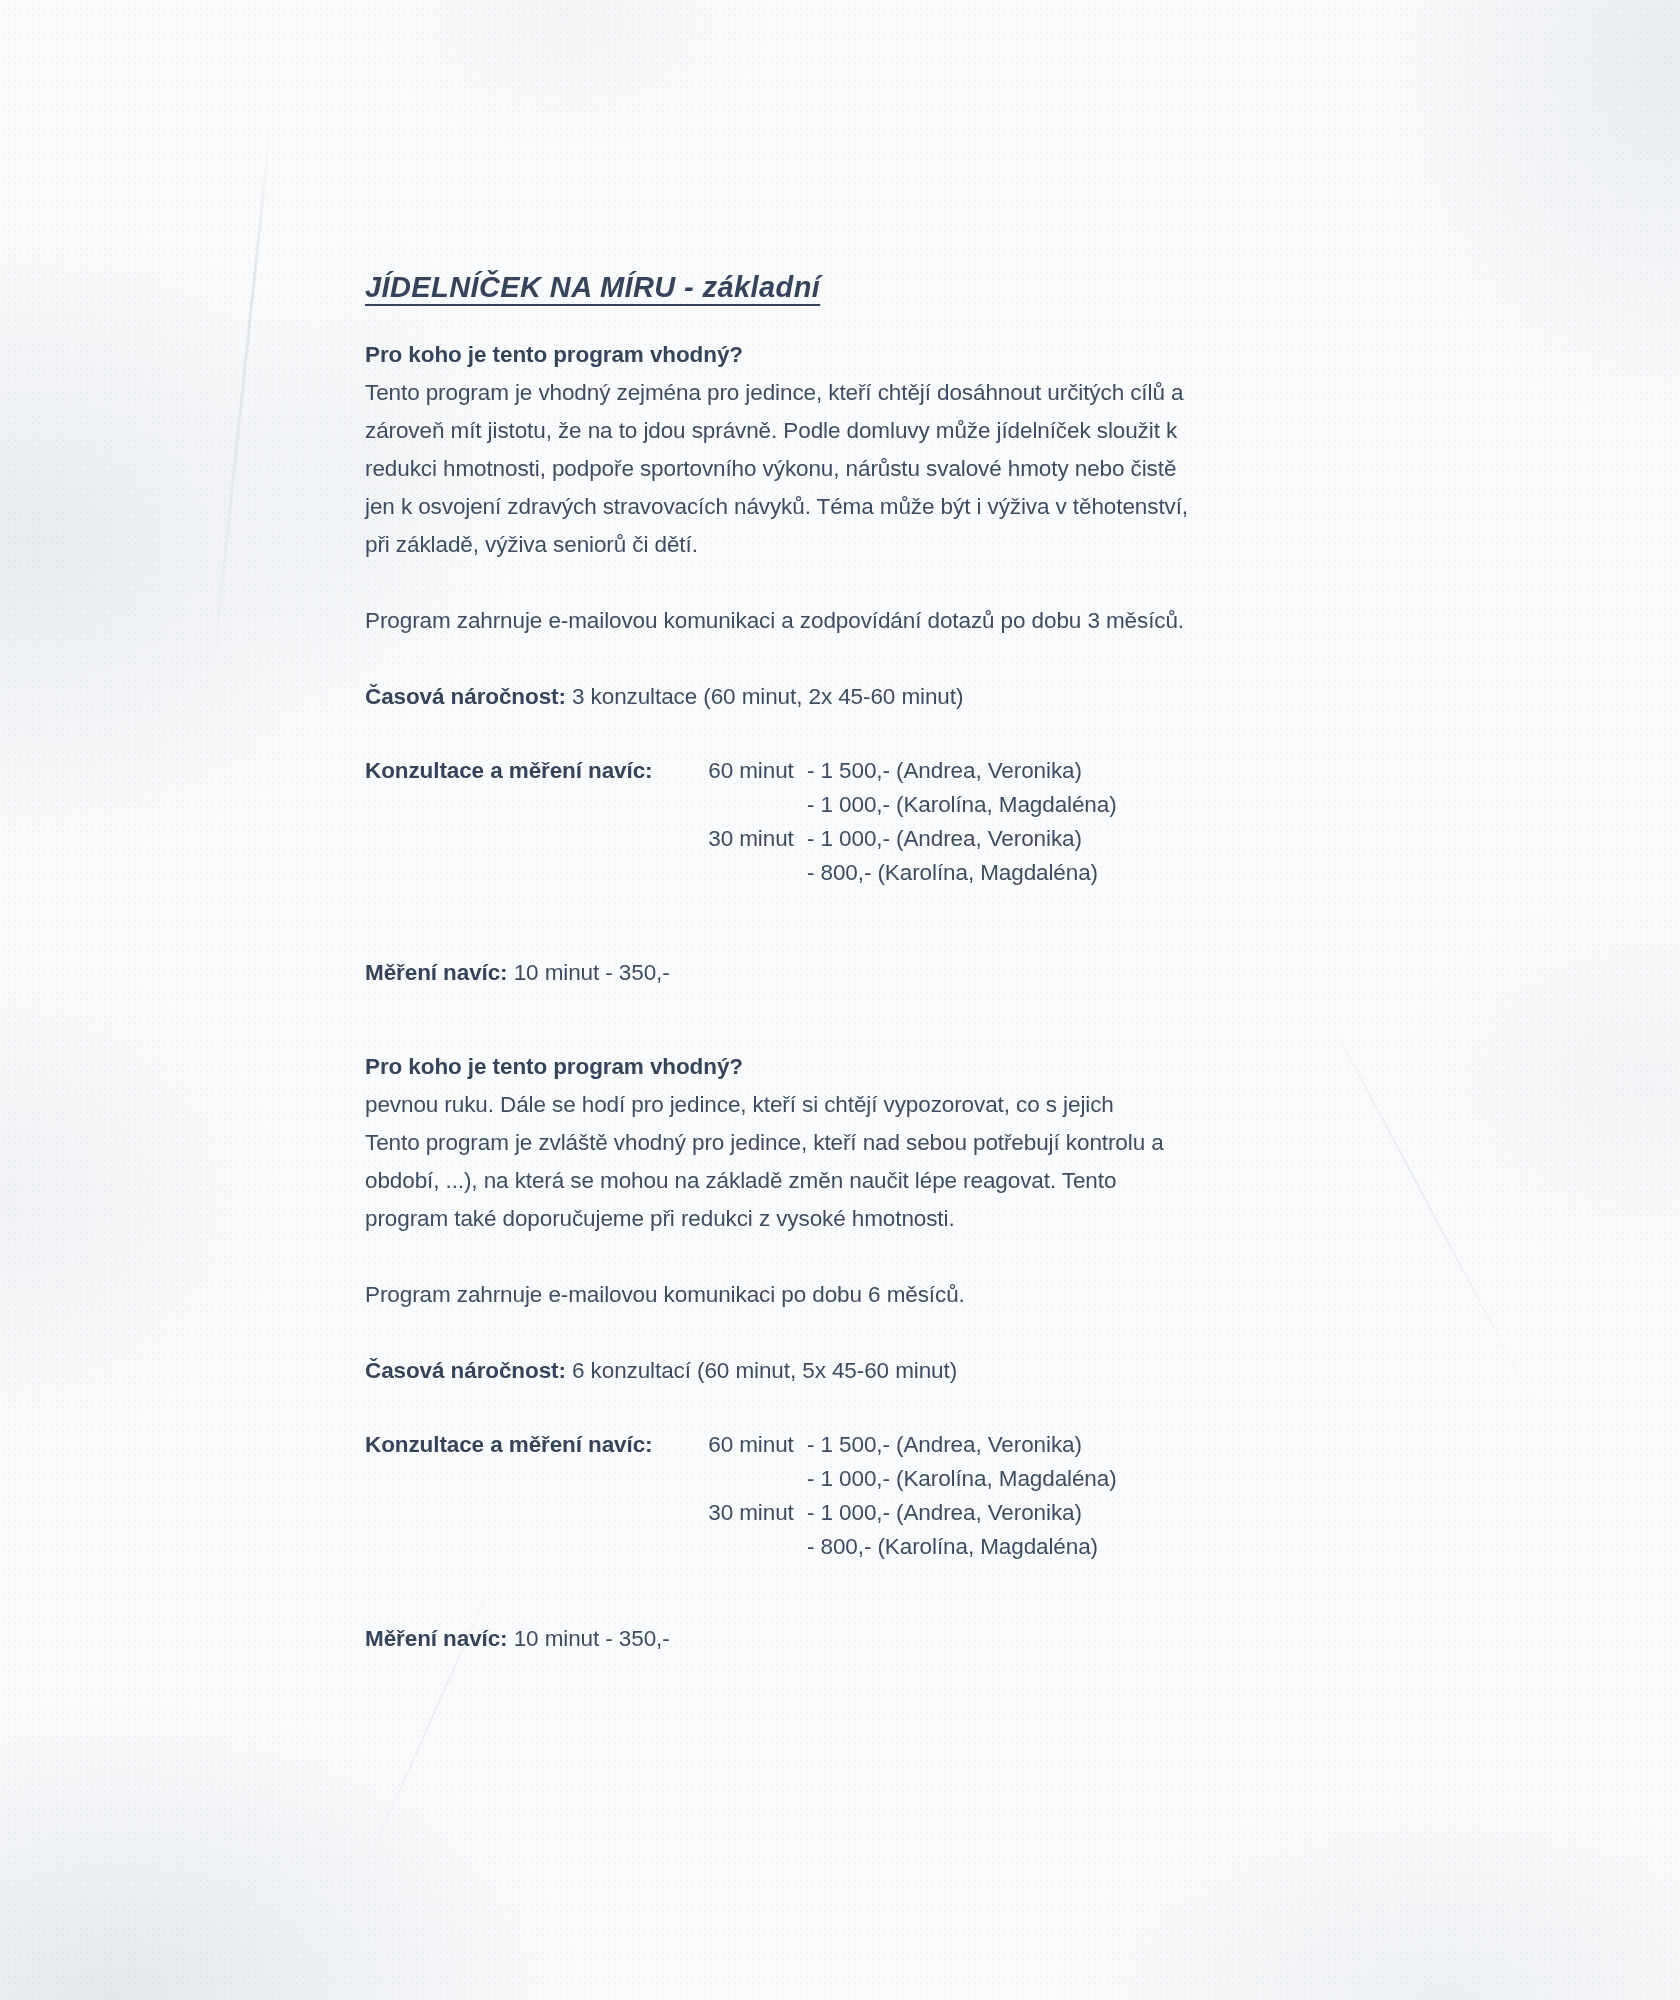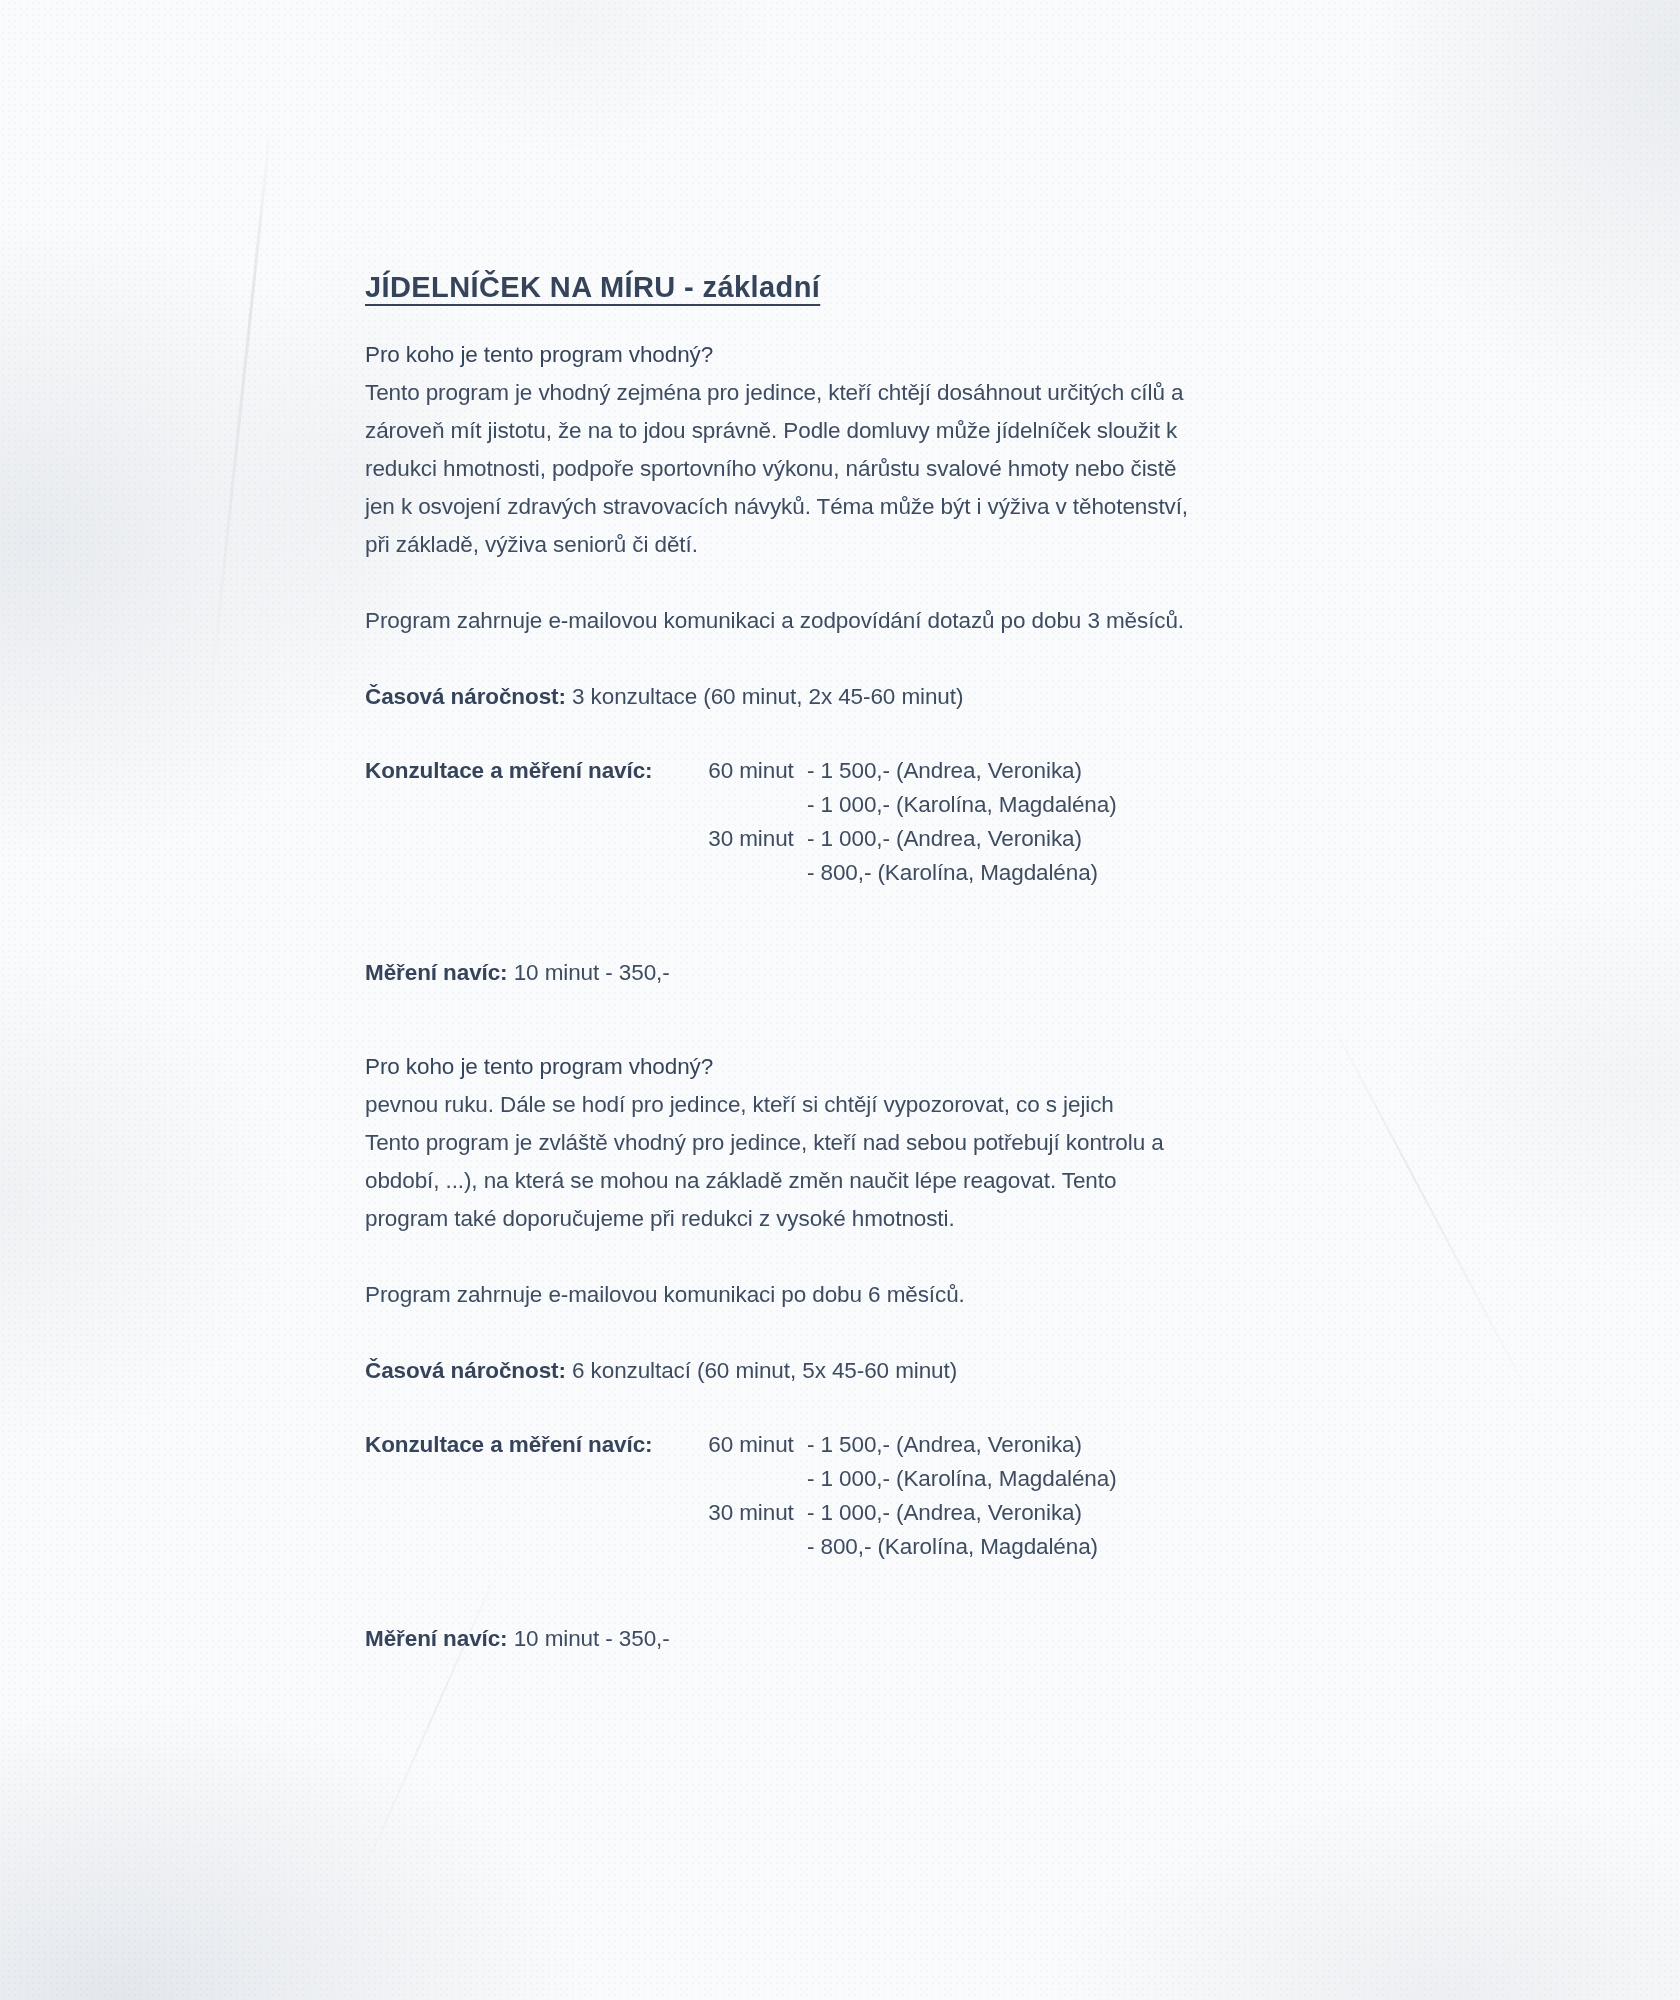--- a/index.html
+++ b/index.html
@@ -54,29 +54,30 @@
     letter-spacing: -0.1px;
   }
 
   .section-heading {
     margin: 0 0 30px 0;
     font-size: 29px;
     line-height: 38px;
     font-weight: 700;
     letter-spacing: 0.4px;
     color: #36445b;
+    font-style: italic;
   }
   .section-heading .heading-text {
     text-decoration: underline;
     text-decoration-thickness: 2px;
     text-underline-offset: 7px;
   }
 
   .question {
-    font-weight: 400;
+    font-weight: 700;
     color: #36445b;
   }
   .intro-line { white-space: nowrap; }
 
   .note, .time-line, .consult-grid, .freq-line { margin-top: 38px; }
 
   .time-line .lbl, .consult-label, .measure-label {
     font-weight: 700;
     color: #36445b;
   }

